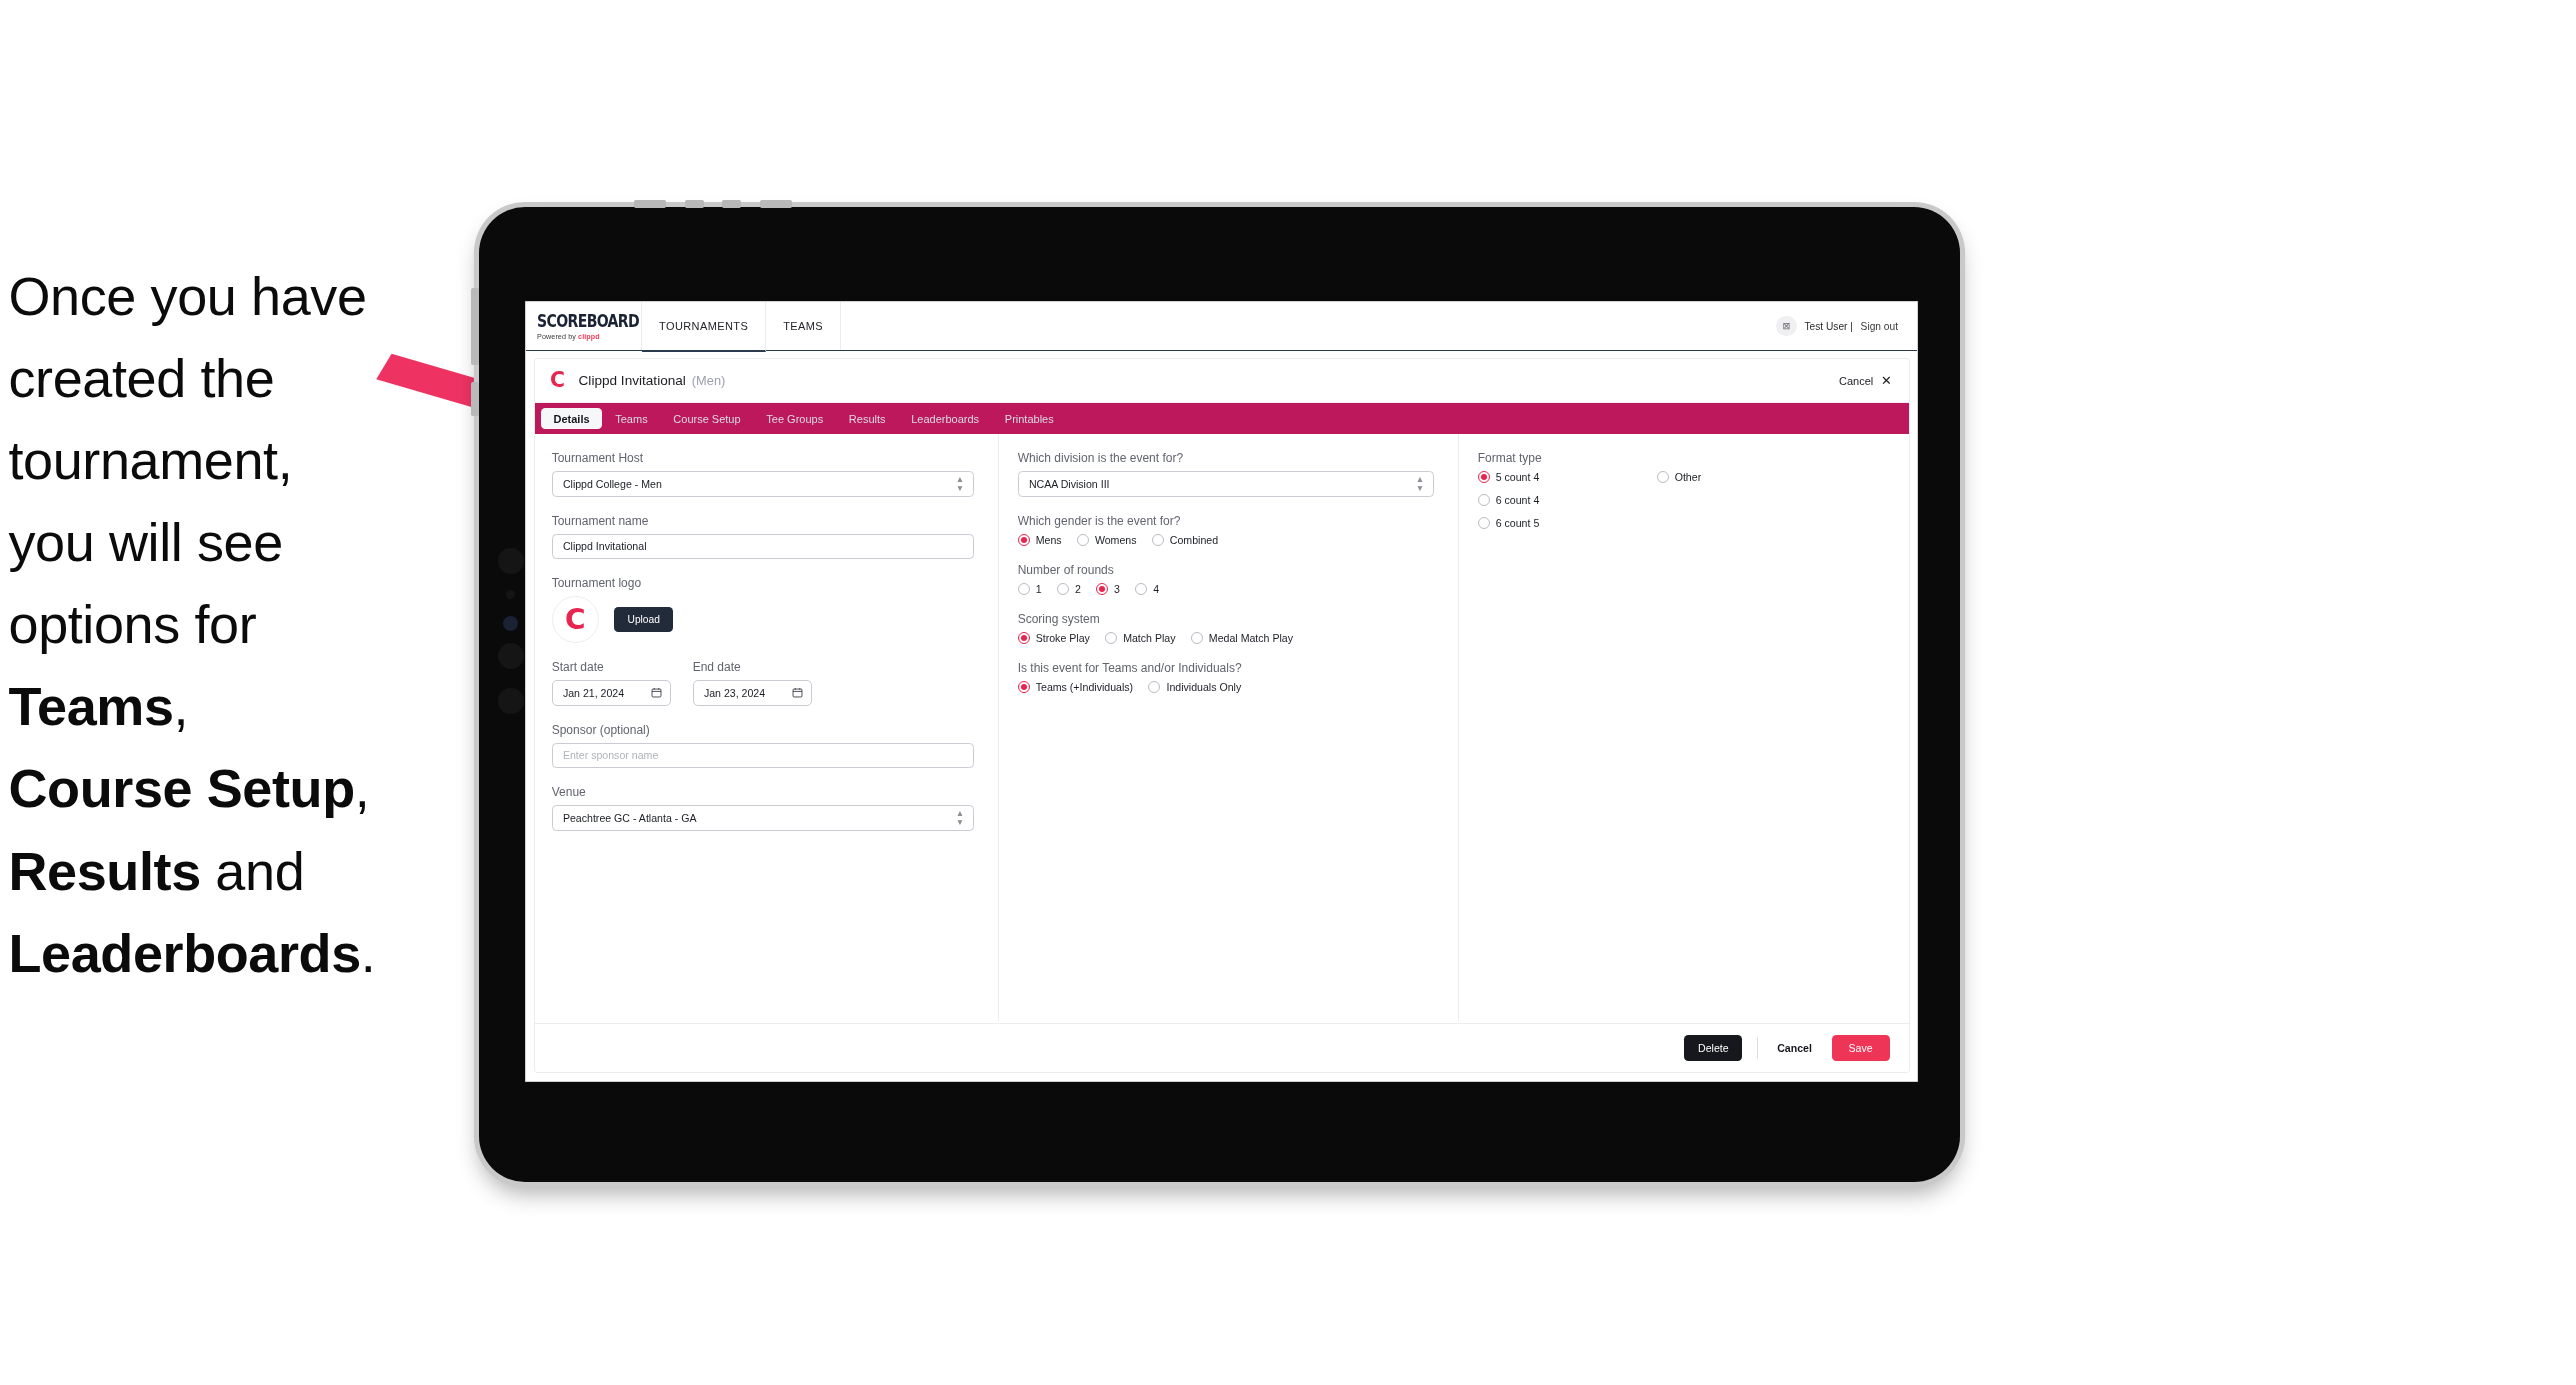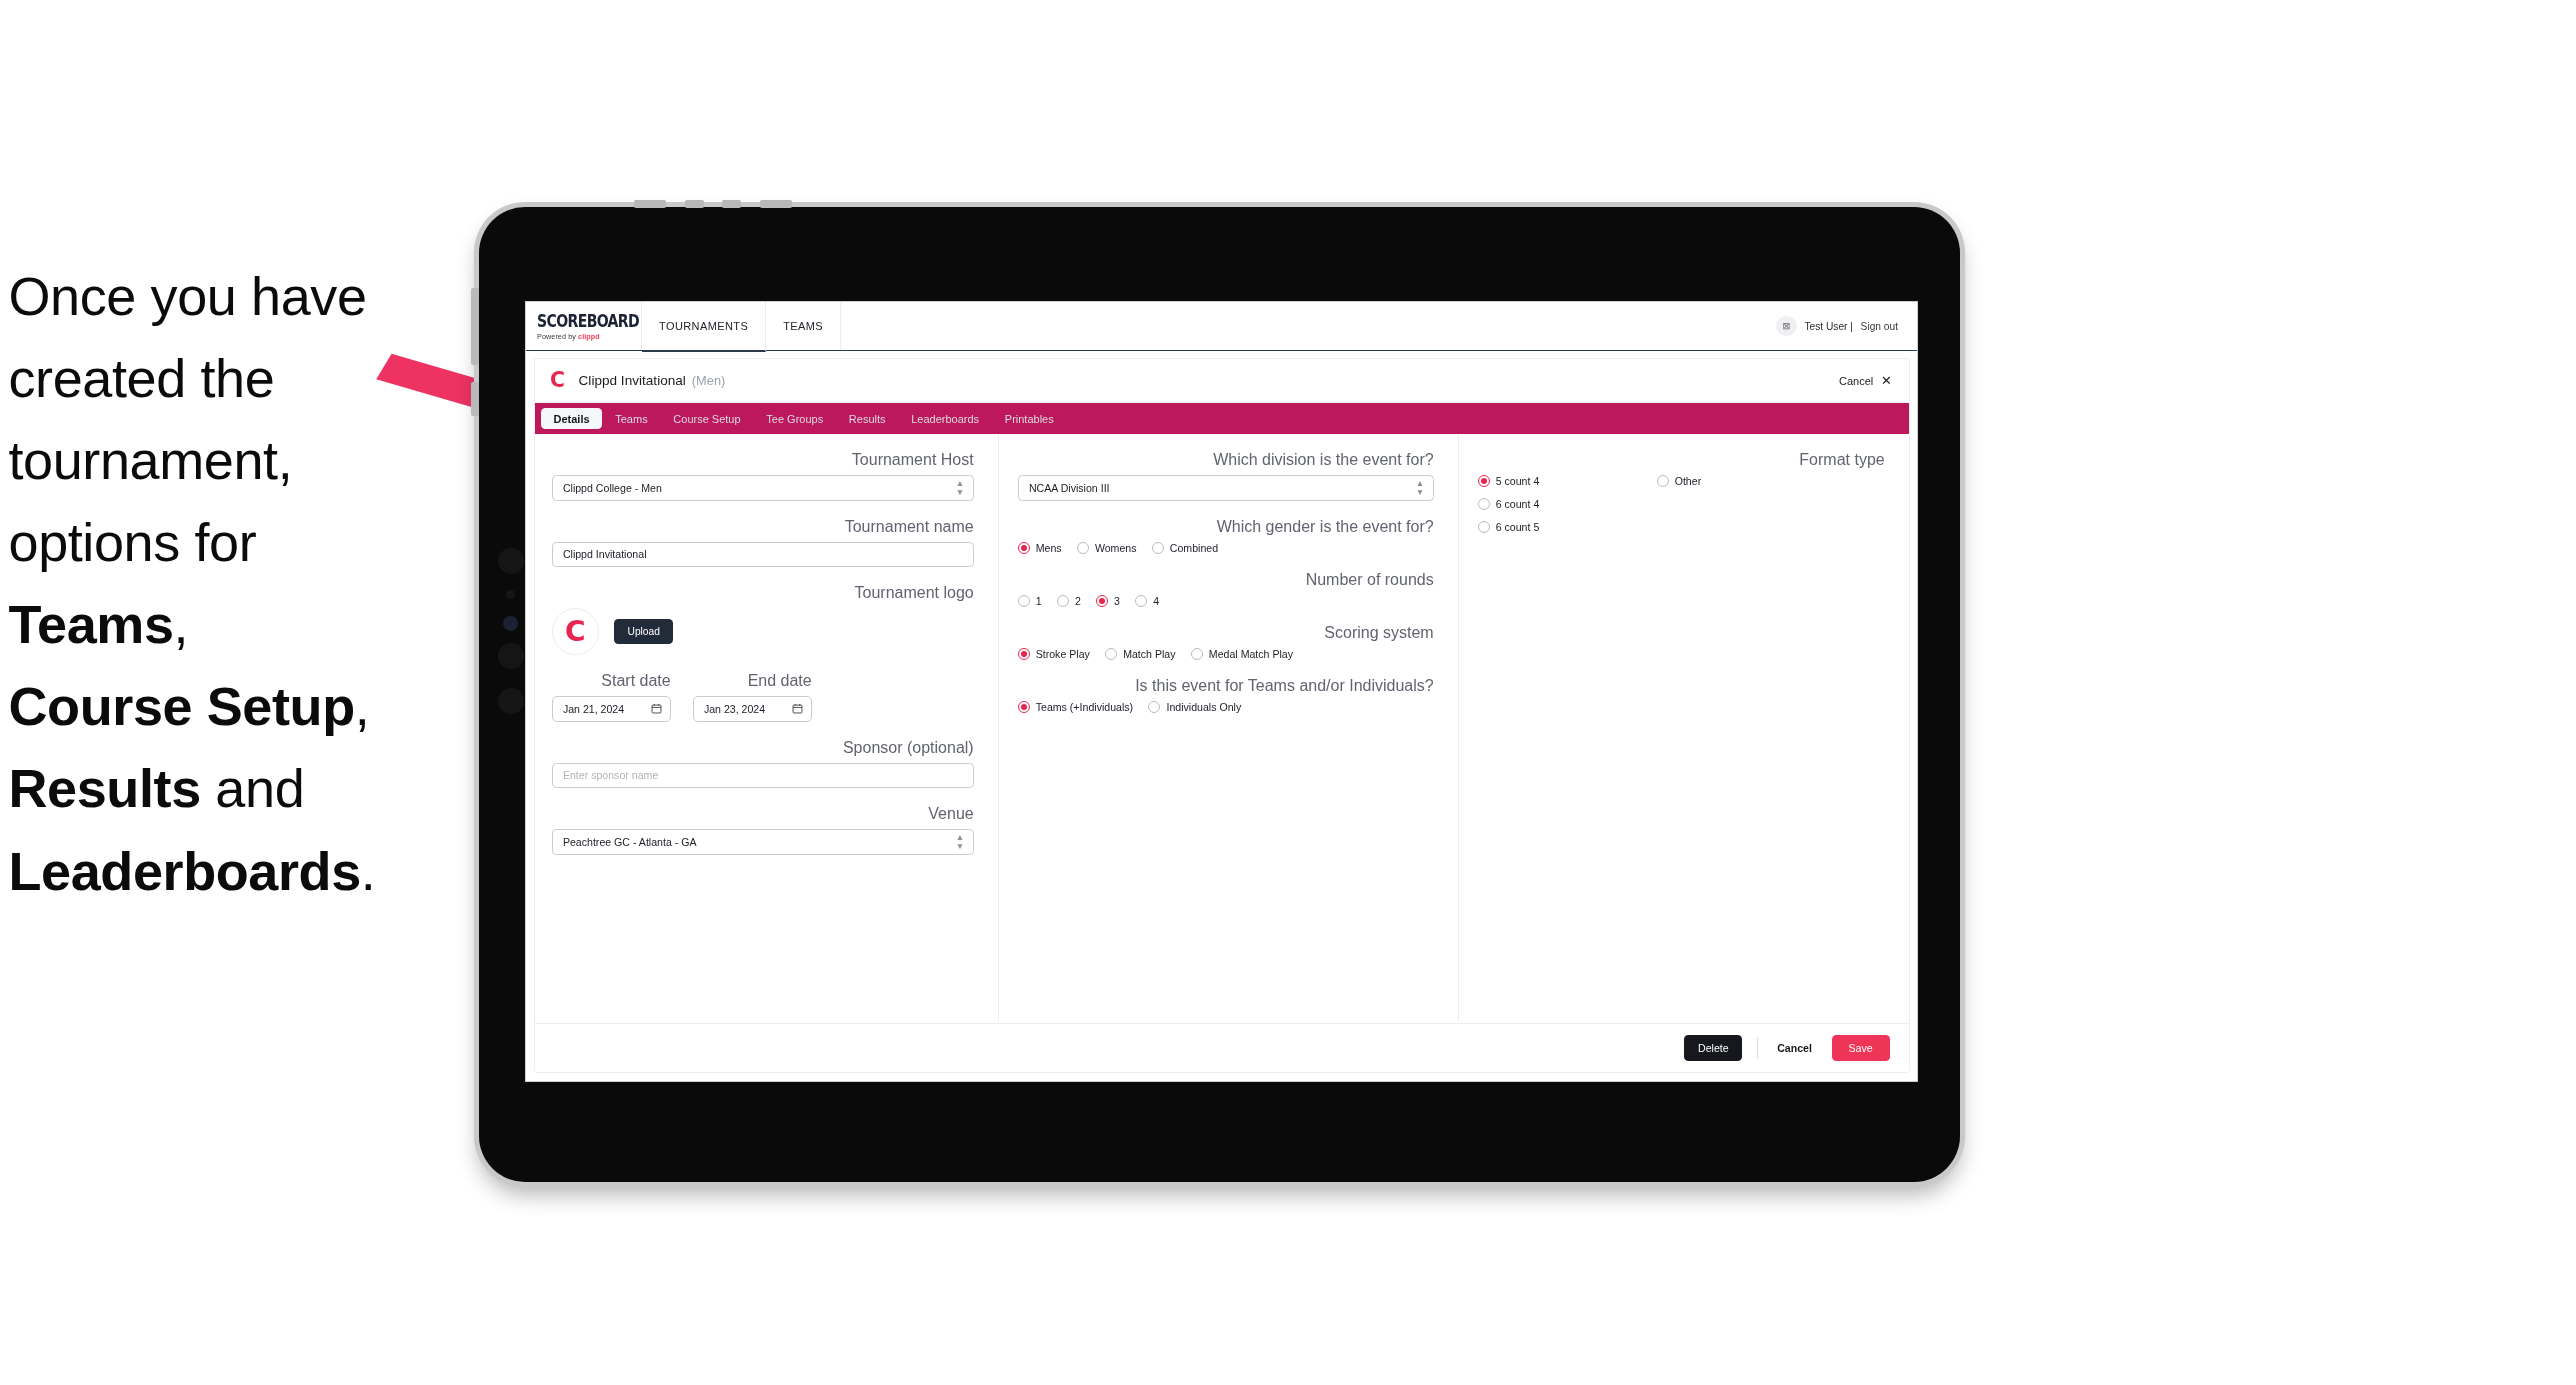--- a/index.html
+++ b/index.html
@@ -134,21 +134,21 @@
     cursor: pointer; white-space: nowrap;
   }
   .section-tab.active { background: #f6f7f9; color: #14161c; font-weight: 700; }
 
   
   #form-body { display: flex; height: 587px; }
   #column-left   { width: 464px; padding: 17px 24px 0 17px; border-right: 0.9px solid #ededed; }
   #column-middle { width: 460px; padding: 17px 24px 0 19px; border-right: 0.9px solid #ededed; }
   #column-right  { flex: 1;     padding: 17px 24px 0 19px; }
 
-  .field-label { font-size: 16px; color: #61646e; margin-bottom: 6px; text-align: right; }
+  .field-label { font-size: 12px; color: #61646e; margin-bottom: 6px; }
   .field-group { margin-bottom: 17px; }
 
   .text-input, .select-input {
     width: 100%; height: 25.5px;
     border: 0.9px solid #c9ccd2; border-radius: 4.3px;
     background: #fff;
     display: flex; align-items: center;
     padding: 0 8.5px 0 10.2px;
     font-size: 10.6px; color: #1c1e25;
   }
@@ -215,20 +215,21 @@
     padding: 6.8px 17px; border-radius: 4.3px; margin-left: 14.5px; cursor: pointer;
   }
 </style>
 </head>
 <body>
 
 <div id="annotation-text">
   <div>Once you have</div>
   <div>created the</div>
   <div>tournament,</div>
+  <div>you will see</div>
   <div>options for</div>
   <div><b>Teams</b><span>,</span></div>
   <div><b>Course Setup</b><span>,</span></div>
   <div><b>Results</b><span> and</span></div>
   <div><b>Leaderboards</b><span>.</span></div>
 </div>
 
 <svg id="callout-arrow" viewBox="0 0 400 190">
   <polygon points="30,36 318,120 300,150 12,66" fill="#ee3363"></polygon>
   <polygon points="360,140 272,96 278,170" fill="#ee3363"></polygon>

